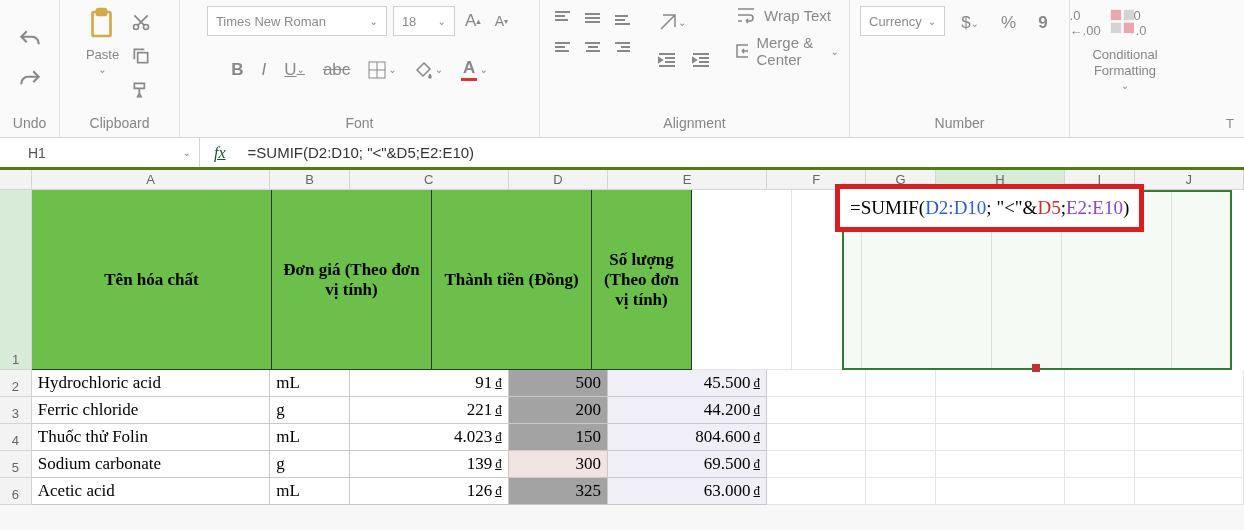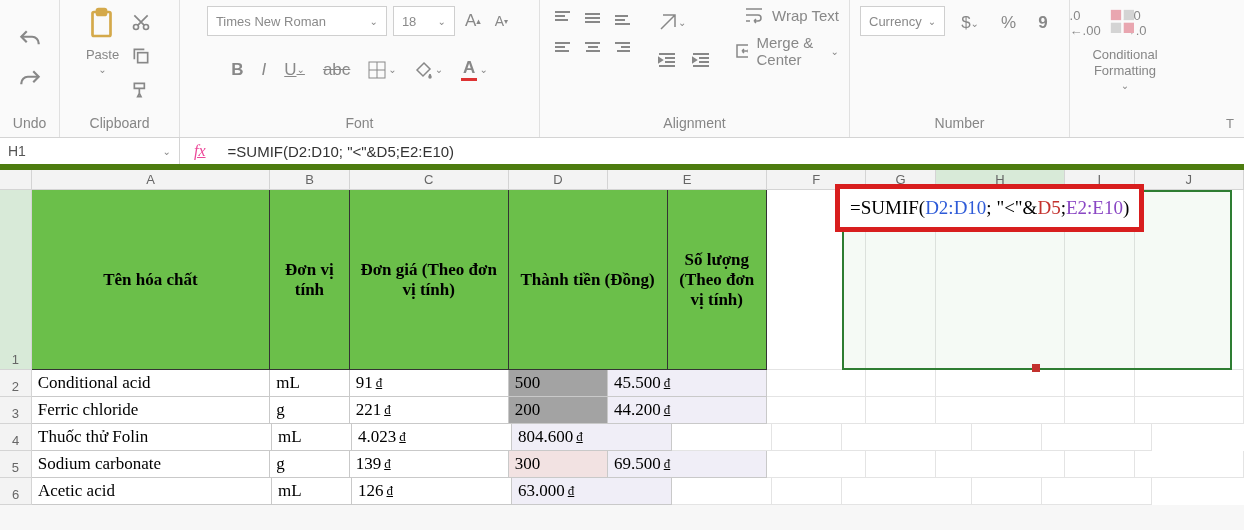--- a/index.html
+++ b/index.html
@@ -13,43 +13,43 @@
 .font-row1 { display: flex; gap: 6px; align-items: center; }
 .font-row2 { display: flex; gap: 10px; align-items: center; margin-top: 14px; }
 .sel { border: 1px solid #cfcfcf; background: #fff; padding: 4px 8px; color: #8a8a8a; display: flex; align-items: center; gap: 6px; height: 30px; }
 .sel.font-name { width: 180px; justify-content: space-between; }
 .sel.font-size { width: 62px; justify-content: space-between; }
 .sel.number-fmt { width: 190px; justify-content: space-between; }
 .caret { font-size: 10px; color: #888; }
 .tbtn { color: #888; font-size: 17px; padding: 2px 4px; display: flex; align-items: center; }
 .align-grid { display: grid; grid-template-columns: repeat(3, 24px); grid-template-rows: repeat(2, 24px); gap: 6px; }
 .align-cell { display: flex; align-items: center; justify-content: center; }
-.align-right { display: flex; flex-direction: column; gap: 10px; margin-left: 16px; align-items: flex-end; }
+.align-right { display: flex; flex-direction: column; gap: 10px; margin-left: 16px; }
 .align-right-row { display: flex; align-items: center; gap: 8px; color: #888; font-size: 15px; }
 .num-rows { display: flex; flex-direction: row; gap: 12px; }
 .num-row { display: flex; gap: 14px; align-items: center; font-size: 17px; color: #888; }
 
 
-.fbar { display: flex; align-items: center; border-bottom: 6px solid #4d7c0f; background: #fff; height: 32px; }
+.fbar { display: flex; align-items: center; border-bottom: 3px solid #4d7c0f; background: #fff; height: 32px; padding-left: 20px; }
 .name-box { width: 180px; border-right: 1px solid #d4d4d4; padding: 4px 8px; display: flex; align-items: center; justify-content: space-between; height: 100%; font-size: 14px; }
-.fx { padding: 0 14px; font-style: italic; color: #ec4899; font-family: serif; font-size: 16px; text-decoration: underline; }
+.fx { padding: 0 14px; font-style: italic; color: #14532d; font-family: serif; font-size: 16px; text-decoration: underline; }
 .formula-input { flex: 1; padding: 4px 8px; font-size: 15px; color: #333; border: none; outline: none; height: 100%; }
 
 
 .sheet { position: relative; background: #fff; }
 .col-headers { display: flex; border-bottom: 1px solid #d4d4d4; background: #f3f3f3; }
 .rowh { width: 32px; border-right: 1px solid #d4d4d4; }
 .ch { border-right: 1px solid #d4d4d4; text-align: center; font-size: 13px; color: #666; padding: 2px 0; background: #f3f3f3; }
 .ch.active { background: #d8ead8; }
 .row { display: flex; }
 .rh { width: 32px; border-right: 1px solid #d4d4d4; border-bottom: 1px solid #d4d4d4; text-align: center; font-size: 13px; color: #666; background: #f3f3f3; display: flex; align-items: flex-end; justify-content: center; padding-bottom: 2px; }
 .rh.active { background: #d8ead8; }
 .cell { border-right: 1px solid #c9c9c9; border-bottom: 1px solid #c9c9c9; padding: 3px 6px; font-family: "Times New Roman", serif; font-size: 17px; color: #000; display: flex; align-items: center; min-height: 27px; }
 .cell.hdr { background: #6bbf4a; color: #000; font-weight: bold; text-align: center; justify-content: center; border-color: #333; }
-.cell.num { }
+.cell.num { justify-content: flex-end; }
 .dong { font-size: 13px; text-decoration: underline; margin-left: 3px; }
 .sel-range-d { background: #a3a3a3; }
 .sel-range-d5 { background: #f2e2e2; }
 .sel-range-e { background: #f0eef7; }
 .blank { border-right: 1px solid #e4e4e4; border-bottom: 1px solid #e4e4e4; }
 
 
 .formula-overlay { position: absolute; border: 5px solid #d81e1e; background: #fff; padding: 8px 10px; font-family: "Times New Roman", serif; font-size: 19px; white-space: nowrap; }
 .f-black { color: #000; text-align: center; }
 .f-blue { color: #2e5bd8; }
@@ -296,35 +296,34 @@
     <div class="ch cF">F</div>
     <div class="ch cG">G</div>
     <div class="ch cH active">H</div>
     <div class="ch cI">I</div>
     <div class="ch cJ">J</div>
   </div>
 
   <div class="row">
     <div class="rh active" style="height:180px">1</div>
     <div class="cell hdr cA" style="height:180px">Tên hóa chất</div>
-    <div class="cell hdr cB" style="height:180px">Đơn vị tính</div>
     <div class="cell hdr cC" style="height:180px">Đơn giá (Theo đơn vị tính)</div>
     <div class="cell hdr cE" style="height:180px">Thành tiền (Đồng)</div>
     <div class="cell hdr cD" style="height:180px">Số lượng (Theo đơn vị tính)</div>
     <div class="cell blank cF" style="height:180px"></div>
     <div class="cell blank cG" style="height:180px"></div>
     <div class="cell blank cH" style="height:180px"></div>
     <div class="cell blank cI" style="height:180px"></div>
     <div class="cell blank cJ" style="height:180px"></div>
   </div>
 
   <div id="data-rows">
       <div class="row">
         <div class="rh">2</div>
-        <div class="cell cA">Conditional acid</div>
+        <div class="cell cA">Hydrochloric acid</div>
         <div class="cell cB">mL</div>
         <div class="cell cC num">91<span class="dong">đ</span></div>
         <div class="cell cD num sel-range-d">500</div>
         <div class="cell cE num sel-range-e">45.500<span class="dong">đ</span></div>
         <div class="cell blank cF"></div>
         <div class="cell blank cG"></div>
         <div class="cell blank cH"></div>
         <div class="cell blank cI"></div>
         <div class="cell blank cJ"></div>
       </div>
@@ -339,20 +338,21 @@
         <div class="cell blank cG"></div>
         <div class="cell blank cH"></div>
         <div class="cell blank cI"></div>
         <div class="cell blank cJ"></div>
       </div>
       <div class="row">
         <div class="rh">4</div>
         <div class="cell cA">Thuốc thử Folin</div>
         <div class="cell cB">mL</div>
         <div class="cell cC num">4.023<span class="dong">đ</span></div>
+        <div class="cell cD num sel-range-d">150</div>
         <div class="cell cE num sel-range-e">804.600<span class="dong">đ</span></div>
         <div class="cell blank cF"></div>
         <div class="cell blank cG"></div>
         <div class="cell blank cH"></div>
         <div class="cell blank cI"></div>
         <div class="cell blank cJ"></div>
       </div>
       <div class="row">
         <div class="rh">5</div>
         <div class="cell cA">Sodium carbonate</div>
@@ -364,20 +364,21 @@
         <div class="cell blank cG"></div>
         <div class="cell blank cH"></div>
         <div class="cell blank cI"></div>
         <div class="cell blank cJ"></div>
       </div>
       <div class="row">
         <div class="rh">6</div>
         <div class="cell cA">Acetic acid</div>
         <div class="cell cB">mL</div>
         <div class="cell cC num">126<span class="dong">đ</span></div>
+        <div class="cell cD num sel-range-d">325</div>
         <div class="cell cE num sel-range-e">63.000<span class="dong">đ</span></div>
         <div class="cell blank cF"></div>
         <div class="cell blank cG"></div>
         <div class="cell blank cH"></div>
         <div class="cell blank cI"></div>
         <div class="cell blank cJ"></div>
       </div>
     </div>
 
   <div class="sel-border" style="left:842px; top:20px; width:390px; height:180px;"></div>

